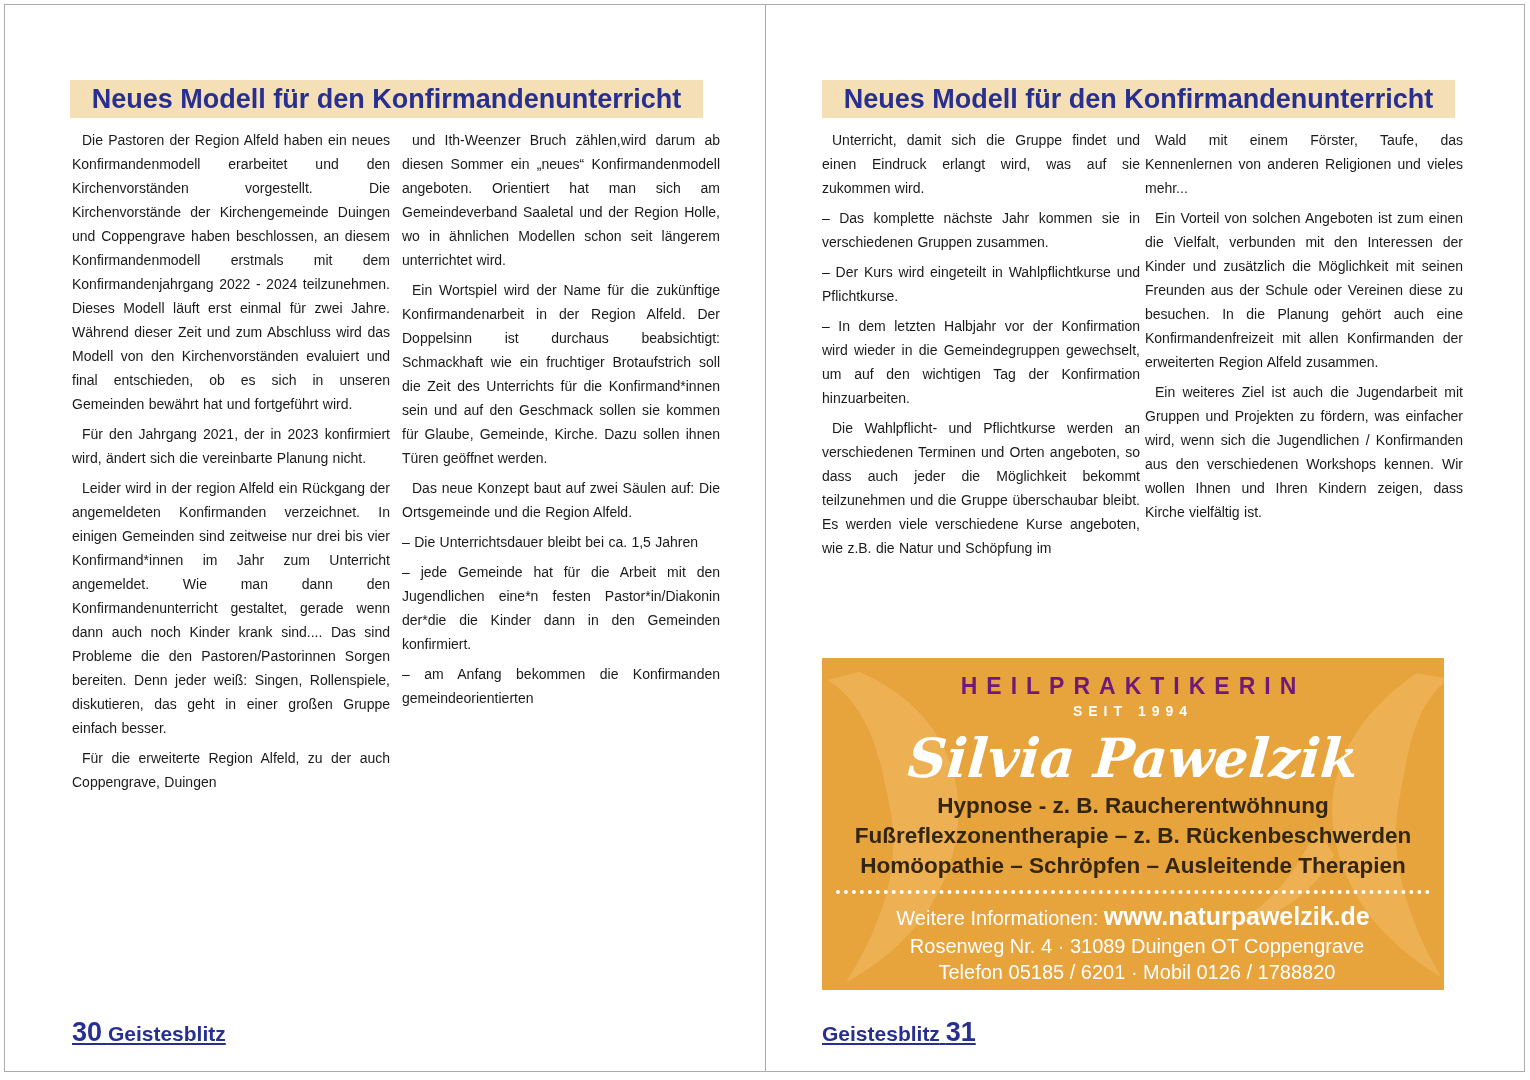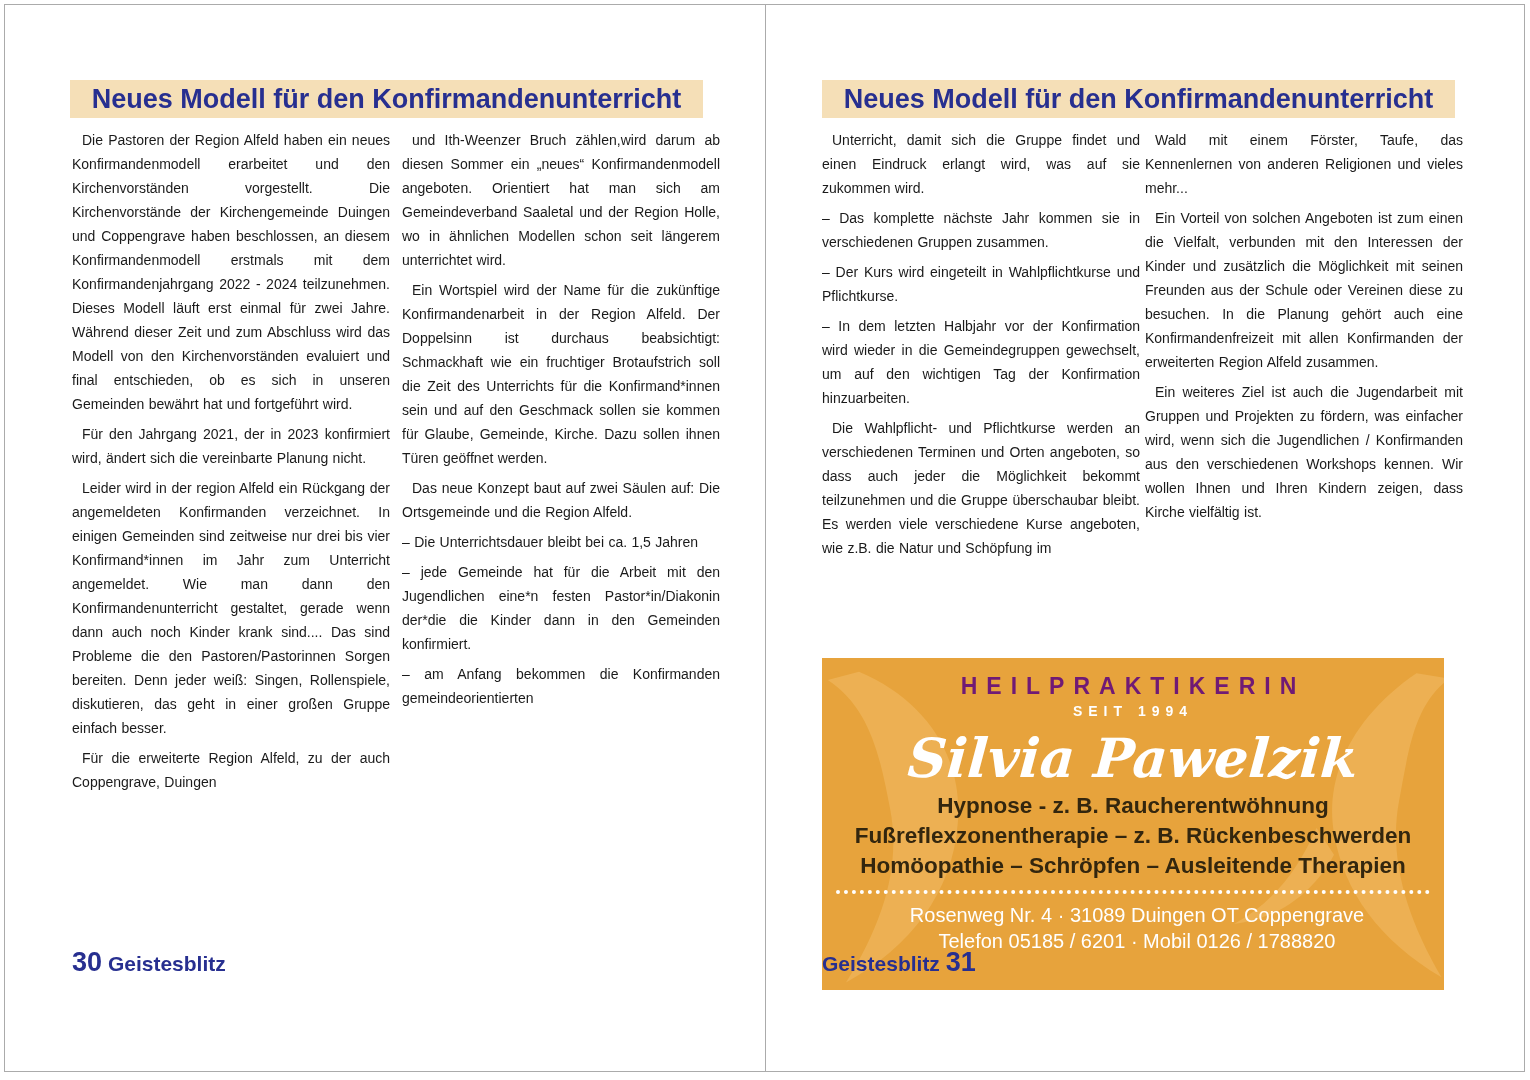--- a/index.html
+++ b/index.html
@@ -46,24 +46,25 @@
     font-size:14px;line-height:24px;
     text-align:justify;
     text-indent:10px;
     margin:0 0 6px 0;
     word-spacing:0.5px;
     hyphens:auto;
   }
   .para.dash{text-indent:0;}
 
   .footer{
-    position:absolute;top:948px;
+    position:absolute;top:1018px;
     color:var(--heading-blue);
     font-weight:bold;font-size:21px;line-height:28px;
     white-space:nowrap;
+    text-decoration:underline;
   }
   .footer .pnum{font-size:27px;}
   .footer.left{left:72px;}
   .footer.right{left:822px;width:648px;text-align:left;}
 
   
   .ad{
     position:absolute;left:822px;top:658px;width:622px;height:332px;
     background:var(--ad-bg);
     overflow:hidden;
@@ -158,20 +159,23 @@
     <div class="ad-content">
       <div class="ad-title">HEILPRAKTIKERIN</div>
       <div class="ad-subtitle">SEIT 1994</div>
       <div class="ad-name">Silvia Pawelzik</div>
       <div>
         <div class="ad-service">Hypnose - z. B. Raucherentwöhnung</div>
         <div class="ad-service">Fußreflexzonentherapie – z. B. Rückenbeschwerden</div>
         <div class="ad-service">Homöopathie – Schröpfen – Ausleitende Therapien</div>
       </div>
       <div class="ad-dots"></div>
+      <div class="ad-info">
+        <span>Weitere Informationen: </span><span class="url">www.naturpawelzik.de</span>
+      </div>
       <div class="ad-address">Rosenweg Nr. 4 · 31089 Duingen OT Coppengrave</div>
       <div class="ad-phone">Telefon 05185 / 6201 · Mobil 0126 / 1788820</div>
     </div>
   </div>
 
   <div class="footer right">
     <span class="plabel">Geistesblitz</span>
     <span class="pnum">31</span>
   </div>
 </div>

